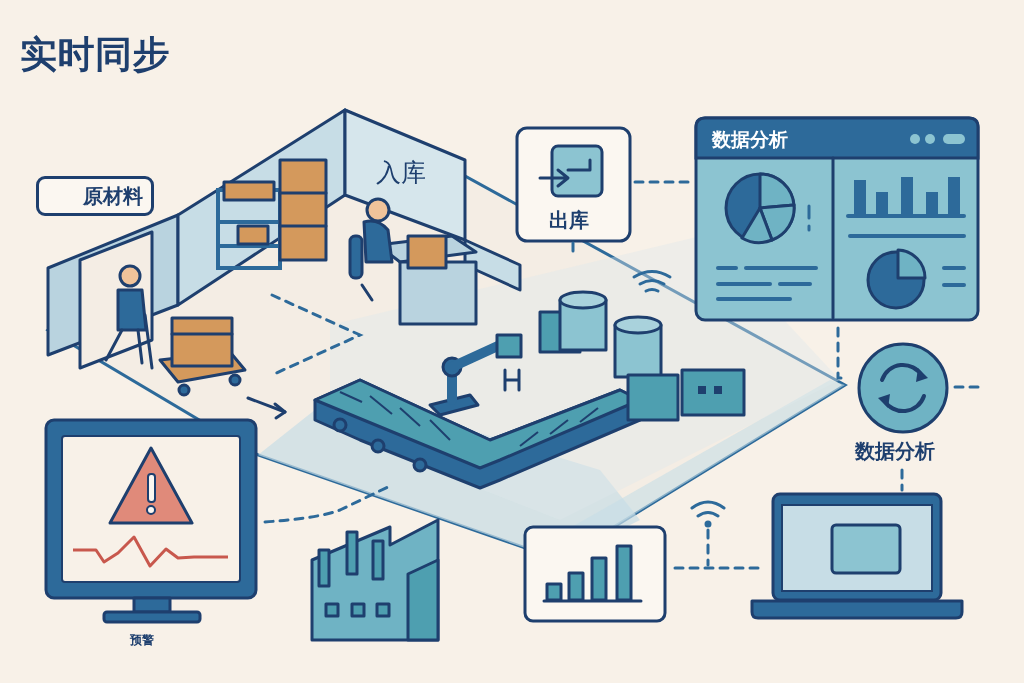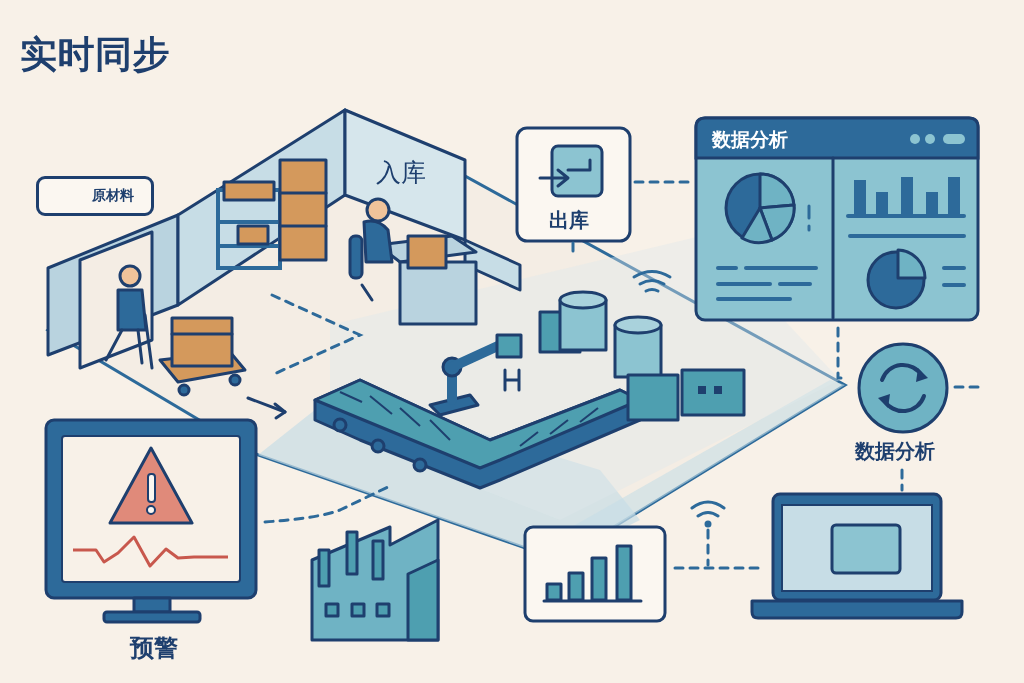--- a/index.html
+++ b/index.html
@@ -15,21 +15,21 @@
     letter-spacing:0.5px;
   }
   svg.scene { position:absolute; left:0; top:0; }
   .lbl {
     position:absolute; font-weight:bold; color:#1e3f6e;
   }
   .tag-box {
     position:absolute; left:36px; top:176px; width:118px; height:40px;
     border:3px solid #1e3f6e; border-radius:9px; background:#fbf7f1;
     display:flex; align-items:center; justify-content:center;
-    font-size:14px; font-weight:bold; color:#1e3f6e; box-sizing:border-box;padding-left:36px;
+    font-size:20px; font-weight:bold; color:#1e3f6e; box-sizing:border-box;padding-left:36px;
   }
   .dash-title {
     position:absolute; left:712px; top:127px; font-size:19px; font-weight:bold; color:#ffffff;
   }
 </style>
 </head>
 <body>
 
 <div class="title">
   <div>实时同步</div>
@@ -245,13 +245,13 @@
     <rect x="832" y="525" width="68" height="48" rx="4" fill="#8cc4d1" class="st"></rect>
     <path d="M752,601 L962,601 L962,612 Q962,618 956,618 L758,618 Q752,618 752,612 Z" fill="#2d6a9a" class="st"></path>
   </g>
 </svg>
 
 <div class="tag-box">原材料</div>
 <div class="lbl" style="left:376px;top:156px;font-size:25px;font-weight:normal;">入库</div>
 <div class="lbl" style="left:549px;top:207px;font-size:20px;">出库</div>
 <div class="dash-title">数据分析</div>
 <div class="lbl" style="left:855px;top:438px;font-size:20px;">数据分析</div>
-<div class="lbl" style="left:130px;top:632px;font-size:24px;">预警</div>
+<div class="lbl" style="left:130px;top:632px;font-size:12px;">预警</div>
 
 </body></html>

